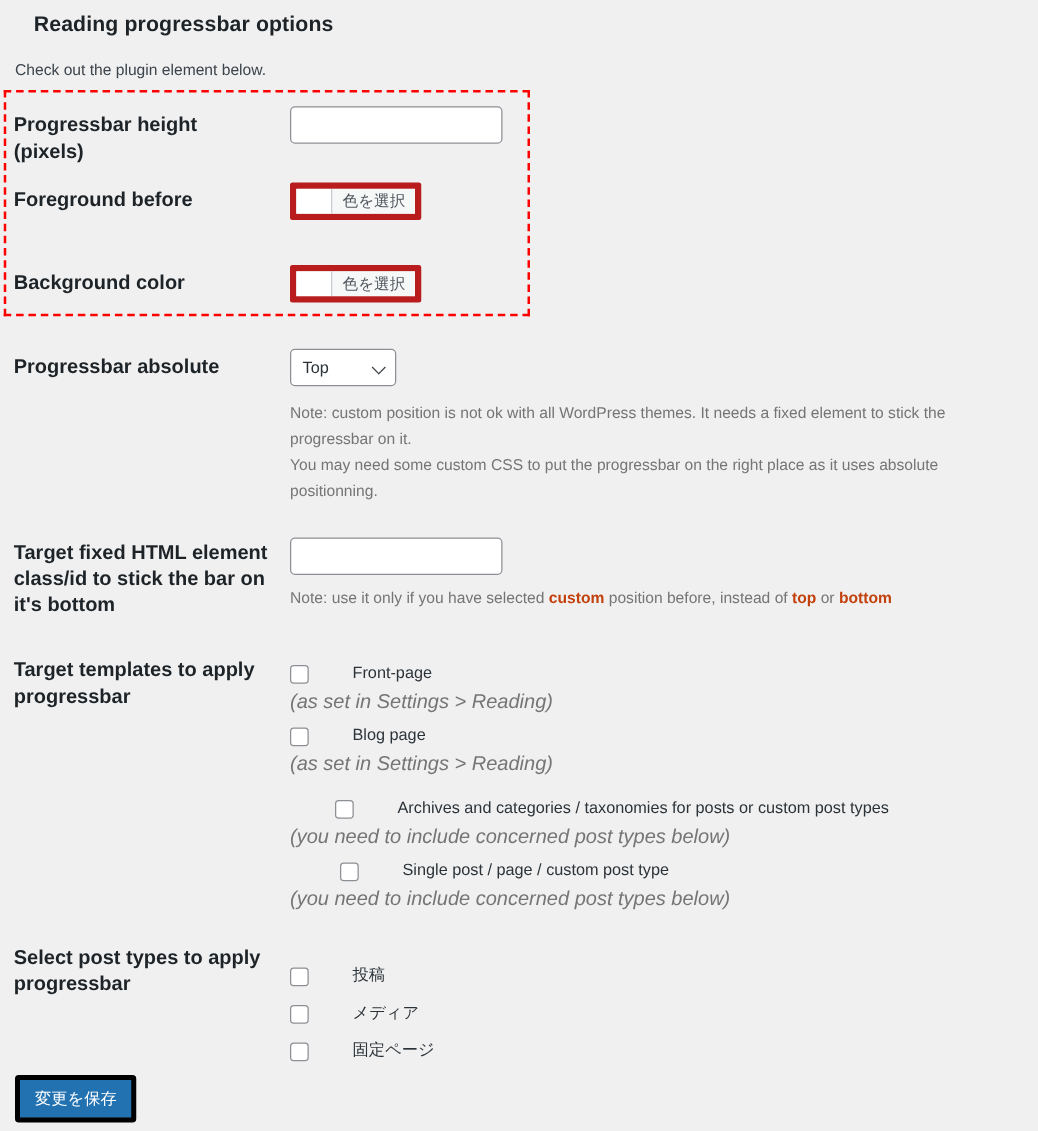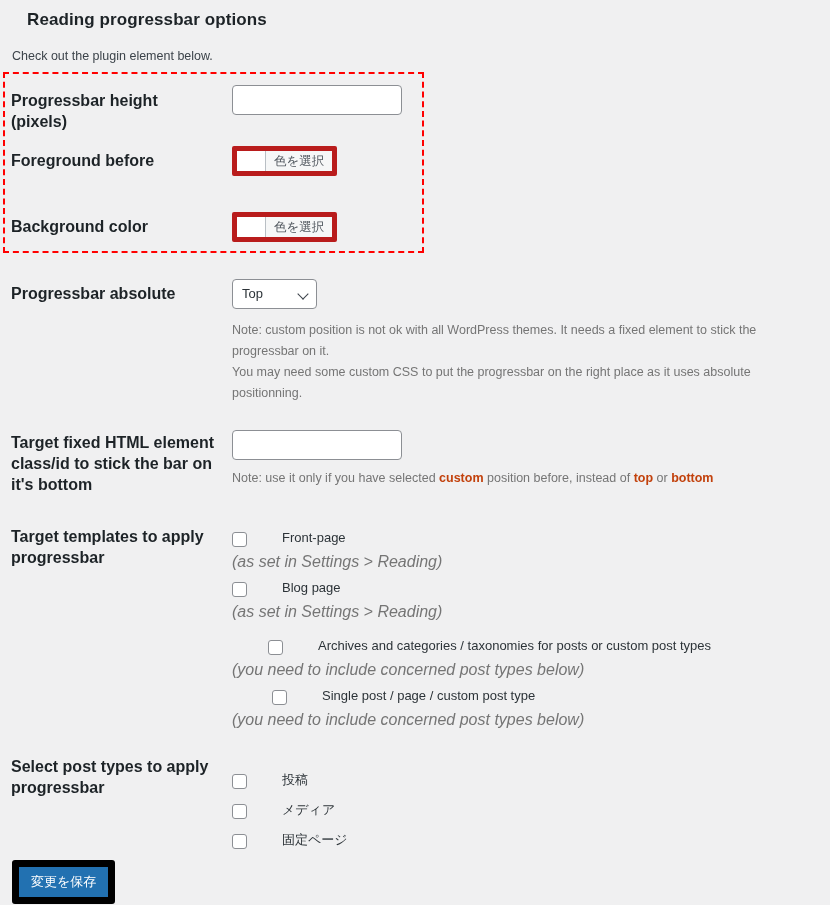--- a/index.html
+++ b/index.html
@@ -205,21 +205,21 @@
     font-style: italic;
   }
 
   
   .save-btn {
     position: absolute;
     left: 12px;
     top: 860px;
     background: #2271b1;
     color: #ffffff;
-    border: 7px solid #000000;
+    border: 4px solid #000000;
     border-radius: 3px;
     font-family: "Liberation Sans", sans-serif;
     font-size: 13px;
     line-height: 1;
     padding: 8px 12px 9px;
     cursor: pointer;
   }
 </style>
 </head>
 <body>

